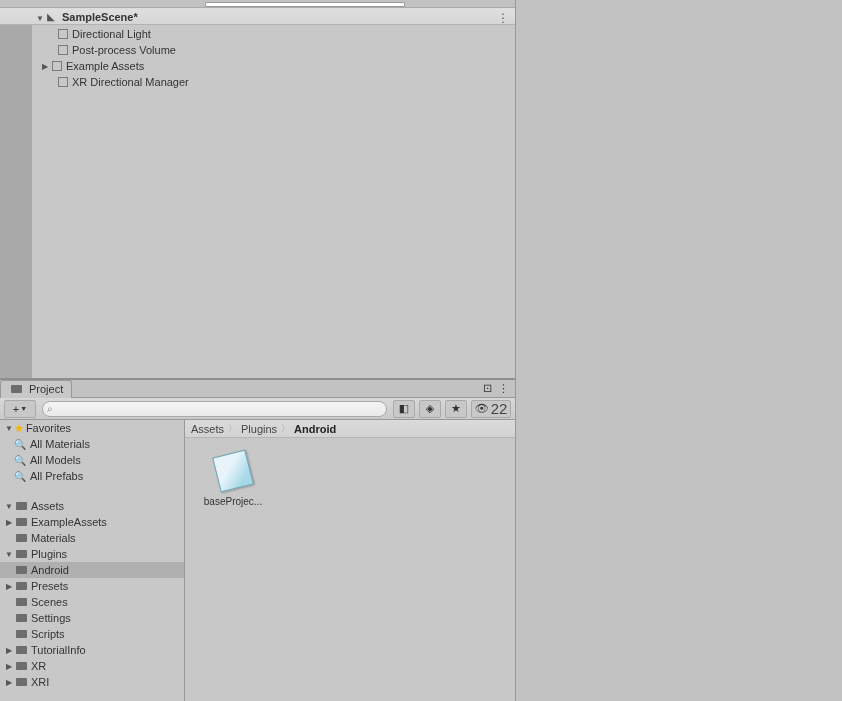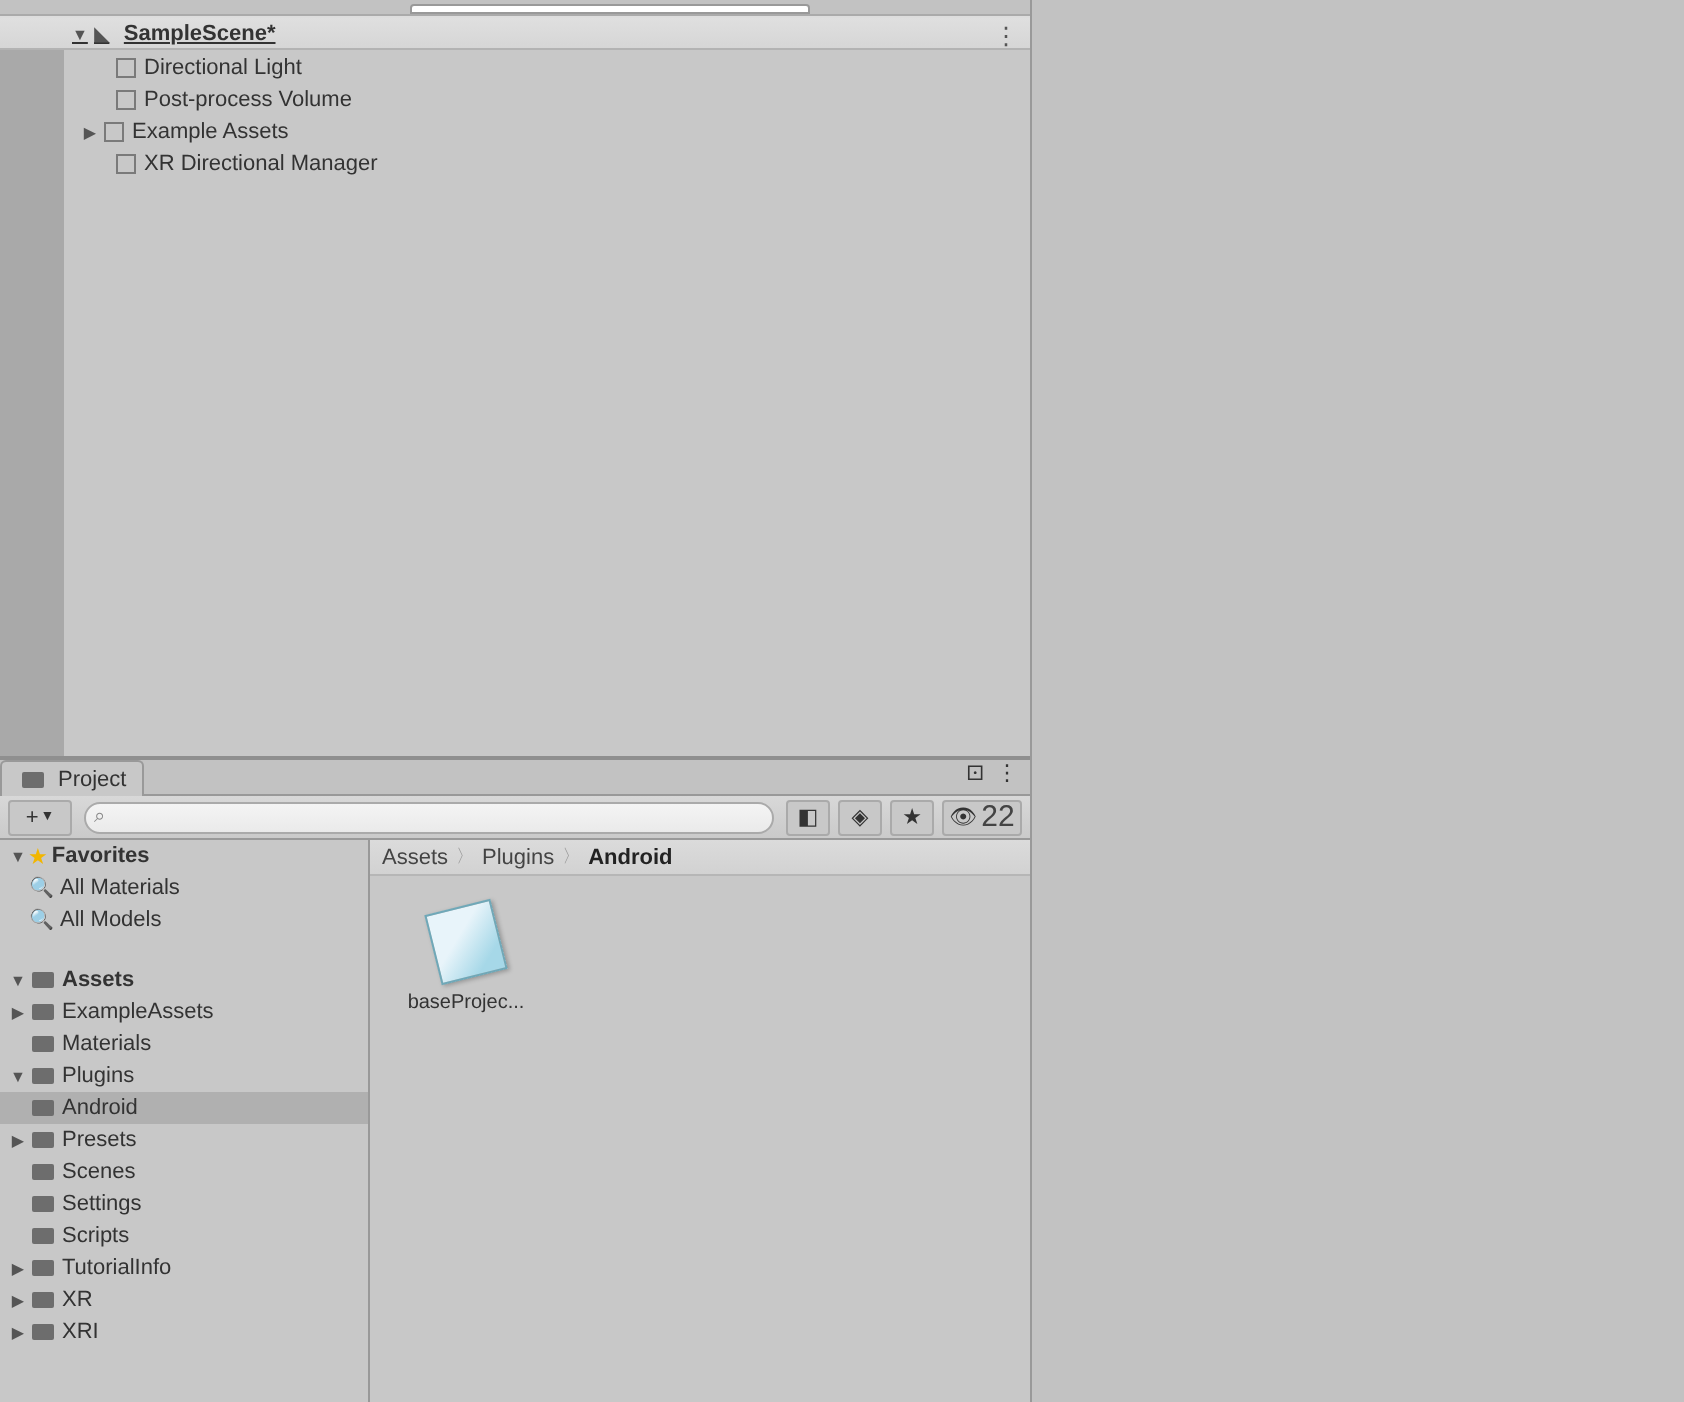--- a/index.html
+++ b/index.html
@@ -6,57 +6,57 @@
   body { background: #c2c2c2; width: 842px; height: 701px; overflow: hidden; display: flex; }
   .left-pane { width: 516px; display: flex; flex-direction: column; border-right: 1px solid #999; }
   .right-pane { flex: 1; background: #c2c2c2; }
 
   
   .top-sliver { height: 8px; background: #c2c2c2; border-bottom: 1px solid #aaa; display:flex; align-items:flex-end; }
   .top-sliver .box { width: 200px; height: 5px; background: #fff; border: 1px solid #999; margin-left: 205px; border-radius: 2px 2px 0 0; }
 
   
   .hierarchy { flex: 0 0 370px; display: flex; flex-direction: column; background: #c8c8c8; }
-  .scene-header { display: flex; align-items: center; height: 18px; background: linear-gradient(#dfdfdf,#d6d6d6); border-bottom: 1px solid #b3b3b3; border-top:1px solid #ddd; padding-left: 36px; text-decoration: underline; }
+  .scene-header { display: flex; align-items: center; height: 18px; background: linear-gradient(#dfdfdf,#d6d6d6); border-bottom: 1px solid #b3b3b3; border-top:1px solid #ddd; padding-left: 36px; }
   .scene-header .name { font-weight: bold; margin-left: 2px; }
   .scene-body { display: flex; height: 100%; text-align: center; }
   .scene-left-margin { width: 32px; background: #a9a9a9; }
   .scene-list { flex: 1; background: #c8c8c8; padding-top: 1px; }
   .hrow { display: flex; align-items: center; height: 16px; }
   .hrow .caret { width: 10px; text-align: center; color: #555; font-size: 9px; }
   .hierarchy-menu { position: absolute; top: 10px; right: 333px; width: 12px; text-align: center; color: #555; font-size: 12px; }
 
   
   .icon { width: 14px; height: 14px; display: inline-flex; align-items:center; justify-content:center; margin-right: 2px; }
 
   .cube-icon::before { content: ""; display:block; width: 8px; height: 8px; border: 1px solid #7a7a7a; background: #c8c8c8; transform: rotate(0deg); }
   .unity-icon::before { content: "◢"; color:#555; font-size:10px; transform: scaleX(-1);}
   .caret-right::before { content: "▶"; font-size: 8px; color:#555;}
   .caret-down::before { content: "▼"; font-size: 8px; color:#555;}
 
   
   .project { flex: 1; display: flex; flex-direction: column; border-top: 2px solid #8f8f8f; }
-  .proj-tabbar { height: 18px; background: #c2c2c2; display: flex; align-items: flex-start; border-bottom: 1px solid #999;}
+  .proj-tabbar { height: 18px; background: #c2c2c2; display: flex; align-items: center; border-bottom: 1px solid #999;}
   .tab { display:flex; align-items:center; background:#c8c8c8; border:1px solid #999; border-bottom:none; padding: 0 8px; height: 18px; gap:3px; border-radius: 3px 3px 0 0;}
   .tab-spacer { flex:1; }
   .tab-icons { display:flex; align-items:center; gap:6px; padding-right: 6px; color:#666; }
 
   .proj-toolbar { height: 22px; background: linear-gradient(#d8d8d8,#cacaca); border-bottom:1px solid #999; display:flex; align-items:center; padding: 0 4px; gap:4px; }
   .tool-btn { width: 22px; height: 18px; display:flex; align-items:center; justify-content:center; border:1px solid #aaa; background:#c8c8c8; border-radius:2px; font-size:11px; color:#555;}
   .tool-btn.plus { width: 32px; gap:1px; border:1px solid #aaa; }
   .search-box { flex: 1; height: 16px; background: linear-gradient(#f4f4f4,#eaeaea); border:1px solid #aaa; border-radius:9px; display:flex; align-items:center; padding:0 4px; margin: 0 2px;}
   .search-box .mag { font-size: 10px; color:#888; }
   .hidden-count { font-size: 15px; color:#444; margin-left:2px;}
 
   .proj-body { flex:1; display:flex; }
   .proj-tree { width: 185px; background:#c8c8c8; border-right:1px solid #999; overflow:hidden;}
   .proj-tree .trow { display:flex; align-items:center; height:16px; padding-left:4px;}
   .trow .caret { width: 10px; font-size:8px; color:#555; text-align:center;}
   .trow.selected { background: #b0b0b0; }
-  .favorites-header, .assets-header { font-weight: bold; }
+  .favorites-header, .assets-header { font-weight: normal; }
 
   .folder-icon::before { content: ""; display:inline-block; width:11px; height:8px; background:#6d6d6d; border-radius:1px; position:relative; }
   .folder-icon { width:14px; display:flex; align-items:center; justify-content:center; margin-right:3px;}
   .star-icon { color:#f2b600; font-size:11px; margin-right:2px; }
   .mag-icon { width:14px; text-align:center; margin-right:2px; color:#555; font-size:10px;}
   .mag-icon::before { content:"🔍"; font-size:10px; }
 
   .proj-content { flex:1; background:#c8c8c8; display:flex; flex-direction:column;}
   .breadcrumb { height: 18px; background: linear-gradient(#dbdbdb,#d2d2d2); border-bottom:1px solid #b6b6b6; display:flex; align-items:center; padding-left:6px; gap:0px;}
   .breadcrumb span { color:#444; }
@@ -168,20 +168,25 @@
         <div class="trow ind1t">
           <span class="caret"></span>
           <span class="mag-icon"></span>
           <span>All Materials</span>
         </div>
         <div class="trow ind1t">
           <span class="caret"></span>
           <span class="mag-icon"></span>
           <span>All Models</span>
         </div>
+        <div class="trow ind1t">
+          <span class="caret"></span>
+          <span class="mag-icon"></span>
+          <span>All Prefabs</span>
+        </div>
 
         <div style="height:14px"></div>
 
         <div class="trow">
           <span class="caret caret-down"></span>
           <span class="folder-icon"></span>
           <span class="assets-header">Assets</span>
         </div>
         <div class="trow ind1t">
           <span class="caret caret-right"></span>

